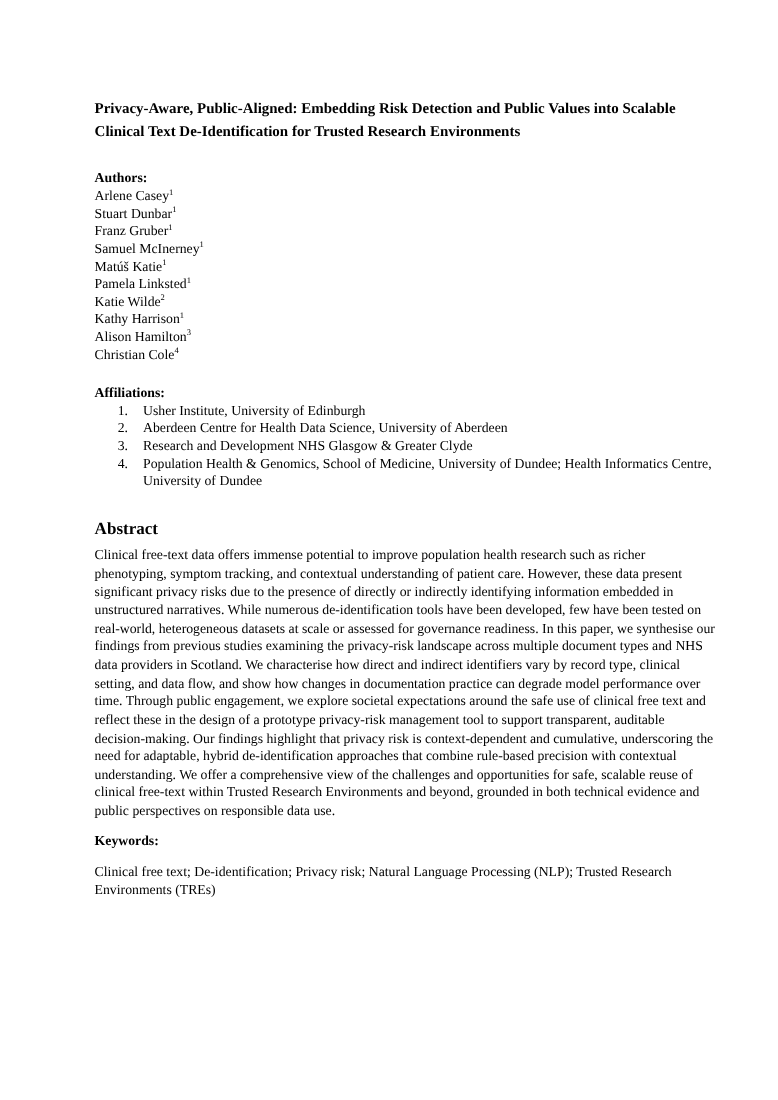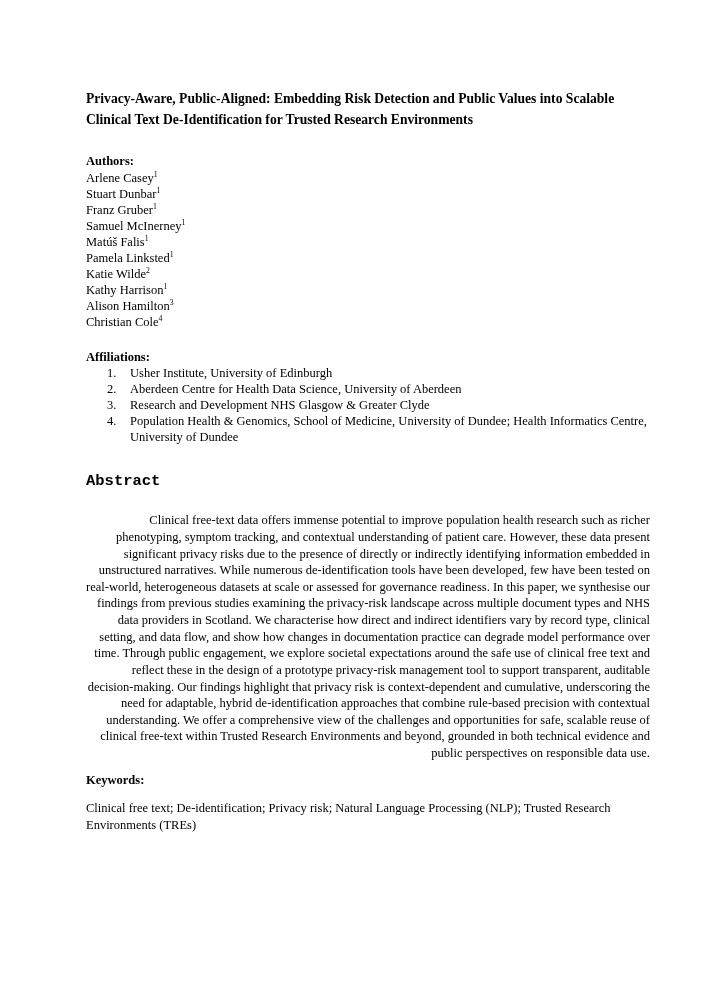--- a/index.html
+++ b/index.html
@@ -37,41 +37,40 @@
   .affil-list { margin-left: 21px; }
   .affil-item { display: flex; line-height: 1.28; }
   .affil-num { width: 23px; flex: 0 0 23px; }
   .affil-text { flex: 1; }
   .contact-line { margin-top: 17px; }
   .abstract-heading {
     font-size: 15.5px;
     font-weight: bold;
     margin-top: 26px;
     line-height: 1.35;
-    font-family: Liberation Mono, monospace;
   }
-  .abstract-text { margin-top: 20px; text-align: right; }
+  .abstract-text { margin-top: 4px; }
   .keywords-heading { margin-top: 10px; }
   .keywords-text { margin-top: 12px; }
 </style>
 </head>
 <body>
 
 <div class="page">
 
   <h1 class="title">Privacy-Aware, Public-Aligned: Embedding Risk Detection and Public Values into Scalable Clinical Text De-Identification for Trusted Research Environments</h1>
 
   <p class="section-label">Authors:</p>
 
   <div class="authors-block">
     <p class="author-line"><span>Arlene Casey</span><sup>1</sup></p>
     <p class="author-line"><span>Stuart Dunbar</span><sup>1</sup></p>
     <p class="author-line"><span>Franz Gruber</span><sup>1</sup></p>
     <p class="author-line"><span>Samuel McInerney</span><sup>1</sup></p>
-    <p class="author-line"><span>Matúš Falis</span><sup>1</sup></p>
+    <p class="author-line"><span>Matúš Katie</span><sup>1</sup></p>
     <p class="author-line"><span>Pamela Linksted</span><sup>1</sup></p>
     <p class="author-line"><span>Katie Wilde</span><sup>2</sup></p>
     <p class="author-line"><span>Kathy Harrison</span><sup>1</sup></p>
     <p class="author-line"><span>Alison Hamilton</span><sup>3</sup></p>
     <p class="author-line"><span>Christian Cole</span><sup>4</sup></p>
   </div>
 
   <div class="affiliations-block">
     <p class="section-label">Affiliations:</p>
     <div class="affil-list">

